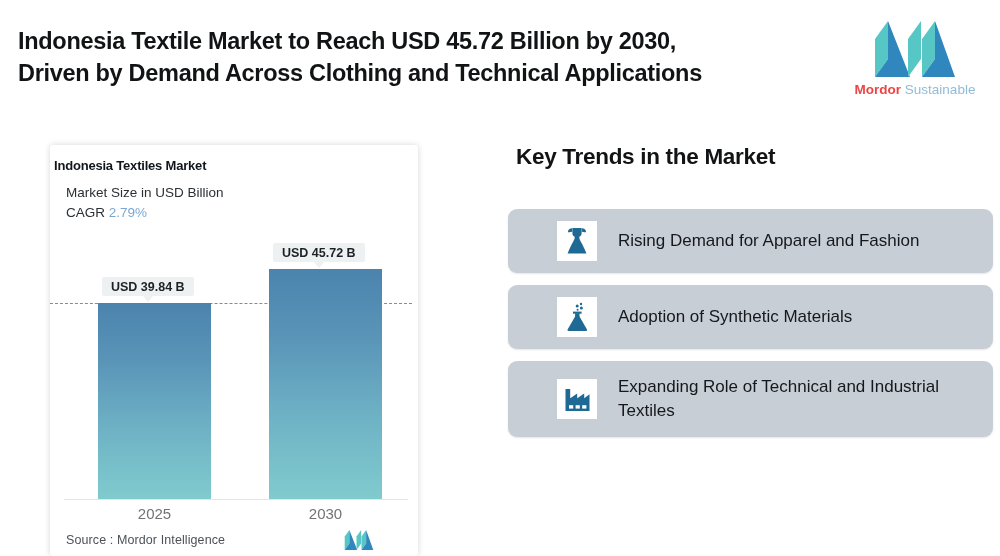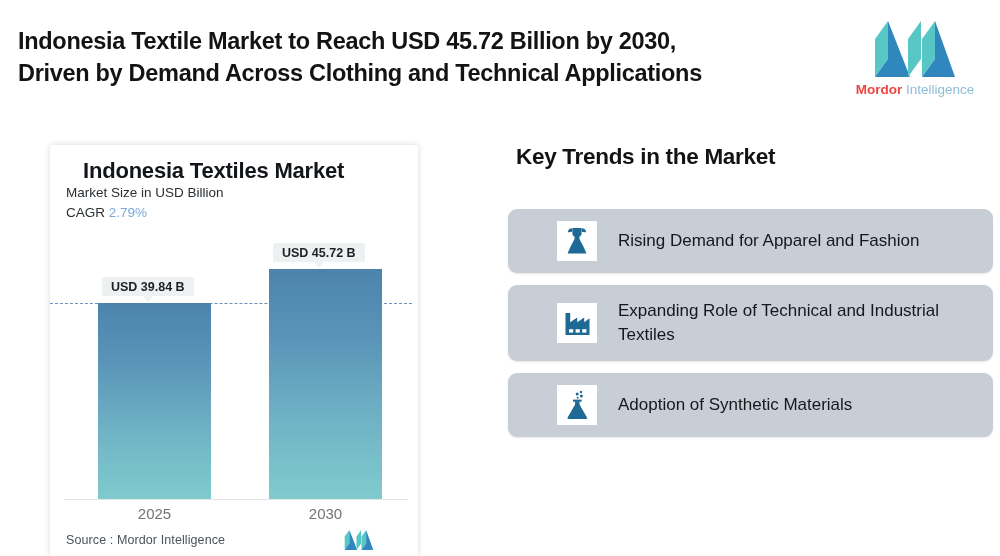--- a/index.html
+++ b/index.html
@@ -51,22 +51,22 @@
   .chart-card {
     position: absolute;
     left: 50px; top: 145px;
     width: 368px; height: 411px;
     background: #ffffff;
     border-radius: 3px;
     box-shadow: 0 0 6px rgba(0,0,0,0.16);
     overflow: hidden;
   }
   .ch-title {
-    position: absolute; left: 33px; top: 13px;
-    font-size: 22px; font-weight: 700; color: #12151a;
+    position: absolute; left: 4px; top: 13px;
+    font-size: 13px; font-weight: 700; color: #12151a;
     letter-spacing: -0.2px;
     text-align: center;
   }
   .ch-sub {
     position: absolute; left: 16px; top: 40px;
     font-size: 13.5px; color: #2b3034; font-weight: 400;
   }
   .ch-cagr {
     position: absolute; left: 16px; top: 60px;
     font-size: 13.5px; color: #2b3034; font-weight: 400;
@@ -184,21 +184,21 @@
   <div class="logo-box">
     <svg class="logo-mark" viewBox="0 0 80 56">
       <polygon points="0,56 0,18 13,0 13,38" fill="#56c7c4"></polygon>
       <polygon points="0,56 13,38 13,0 35,56" fill="#2f87bd"></polygon>
       <polygon points="33,56 33,18 46,0 46,38" fill="#56c7c4"></polygon>
       <polygon points="46,0 46,38 46,56 68,56" fill="#2f87bd" opacity="0"></polygon>
       <polygon points="47,56 47,18 60,0 60,38" fill="#56c7c4"></polygon>
       <polygon points="47,56 60,38 60,0 80,56" fill="#2f87bd"></polygon>
     </svg>
     <div class="logo-word">
-      <span class="b">Mordor</span><span class="t"> Intelligence</span>
+      <span class="b">Mordor</span><span class="t"> Sustainable</span>
     </div>
   </div>
 
   <div class="chart-card">
     <div class="ch-title">Indonesia Textiles Market</div>
     <div class="ch-sub">Market Size in USD Billion</div>
     <div class="ch-cagr">
       <span>CAGR</span>
       <span class="val">2.79%</span>
     </div>
@@ -234,45 +234,45 @@
       <div class="icon-box">
         <svg width="26" height="28" viewBox="0 0 26 28">
           <path d="M8.2 1.2 C6.0 1.2 4.4 2.4 4.0 4.2 C3.9 5.0 4.6 5.6 5.3 5.3 C6.2 4.9 7.2 4.7 8.2 4.7 L8.2 1.2 Z
                    M17.8 1.2 C20.0 1.2 21.6 2.4 22.0 4.2 C22.1 5.0 21.4 5.6 20.7 5.3 C19.8 4.9 18.8 4.7 17.8 4.7 L17.8 1.2 Z" fill="#1f6a94"></path>
           <path d="M8.4 1.0 L17.6 1.0 L17.6 6.5 C17.6 8.0 16.6 9.2 15.4 9.6 L15.4 12.5
                    L10.6 12.5 L10.6 9.6 C9.4 9.2 8.4 8.0 8.4 6.5 Z" fill="#1f6a94"></path>
           <path d="M10.6 12.0 L15.4 12.0 C15.4 12.0 20.0 20.0 22.4 26.6 L3.6 26.6 C6.0 20.0 10.6 12.0 10.6 12.0 Z" fill="#1f6a94"></path>
         </svg>
       </div>
       <div class="card-label">Rising Demand for Apparel and Fashion</div>
-    </div>
-
-    <div class="card card-h2">
-      <div class="icon-box">
-        <svg width="27" height="25" viewBox="0 0 27 25">
-          <path d="M1.5 24 L1.5 2 L6.2 2 L6.2 11.2 L13.2 6.5 L13.2 11.2 L20.2 6.5 L20.2 11.2 L25.5 7.2 L25.5 24 Z" fill="#1f6a94"></path>
-          <rect x="5.0" y="18.2" width="4.2" height="3.4" fill="#ffffff"></rect>
-          <rect x="11.6" y="18.2" width="4.2" height="3.4" fill="#ffffff"></rect>
-          <rect x="18.2" y="18.2" width="4.2" height="3.4" fill="#ffffff"></rect>
-        </svg>
-      </div>
-      <div class="card-label">Expanding Role of Technical and Industrial Textiles</div>
     </div>
 
     <div class="card card-h1">
       <div class="icon-box">
         <svg width="24" height="30" viewBox="0 0 24 30">
           <circle cx="12.2" cy="4.0" r="1.5" fill="#1f6a94"></circle>
           <circle cx="16.0" cy="2.0" r="1.2" fill="#1f6a94"></circle>
           <circle cx="16.4" cy="6.0" r="1.5" fill="#1f6a94"></circle>
           <circle cx="12.6" cy="7.8" r="1.0" fill="#1f6a94"></circle>
           <rect x="8.0" y="9.6" width="8.6" height="2.1" fill="#1f6a94"></rect>
           <rect x="10.1" y="11.2" width="4.4" height="4.2" fill="#1f6a94"></rect>
           <path d="M10.1 14.6 L14.5 14.6 L22.0 27.6 C22.4 28.3 21.9 29.0 21.1 29.0 L3.5 29.0 C2.7 29.0 2.2 28.3 2.6 27.6 Z" fill="#1f6a94"></path>
         </svg>
       </div>
       <div class="card-label">Adoption of Synthetic Materials</div>
     </div>
 
+    <div class="card card-h2">
+      <div class="icon-box">
+        <svg width="27" height="25" viewBox="0 0 27 25">
+          <path d="M1.5 24 L1.5 2 L6.2 2 L6.2 11.2 L13.2 6.5 L13.2 11.2 L20.2 6.5 L20.2 11.2 L25.5 7.2 L25.5 24 Z" fill="#1f6a94"></path>
+          <rect x="5.0" y="18.2" width="4.2" height="3.4" fill="#ffffff"></rect>
+          <rect x="11.6" y="18.2" width="4.2" height="3.4" fill="#ffffff"></rect>
+          <rect x="18.2" y="18.2" width="4.2" height="3.4" fill="#ffffff"></rect>
+        </svg>
+      </div>
+      <div class="card-label">Expanding Role of Technical and Industrial Textiles</div>
+    </div>
+
 
   </div>
 
 </div>
 
 </body></html>

